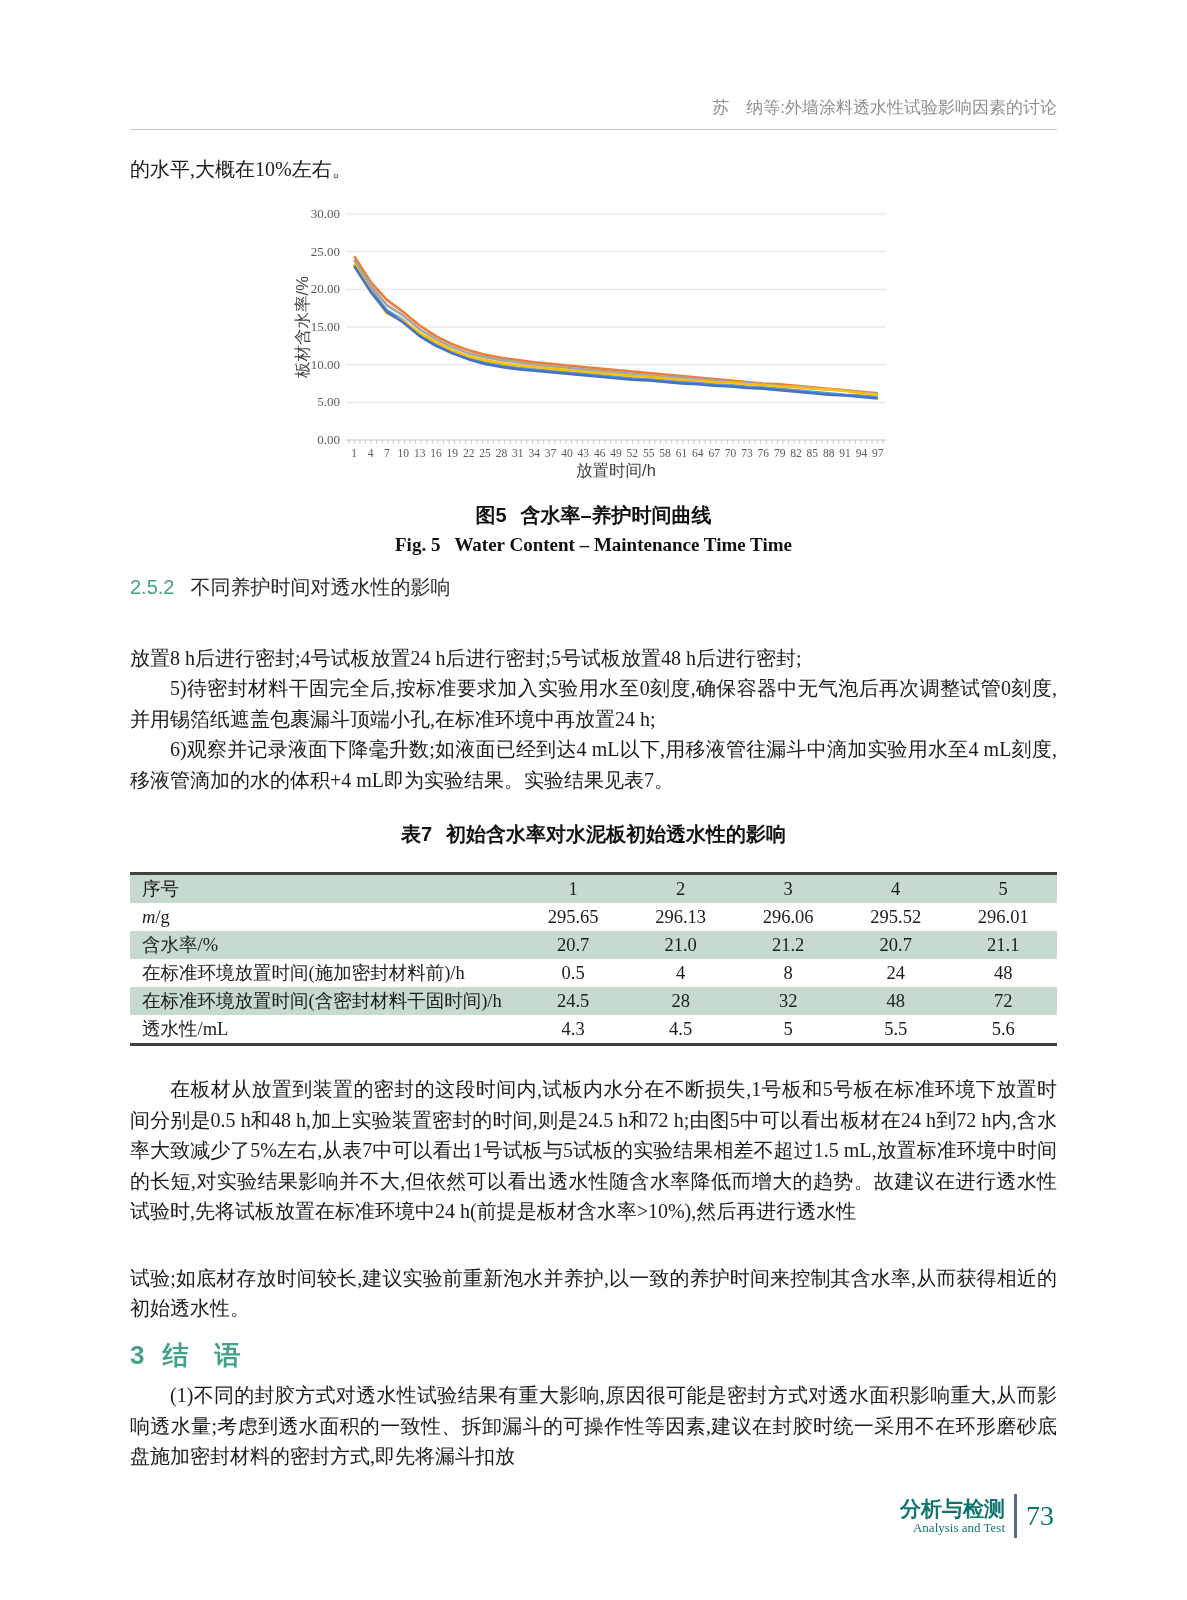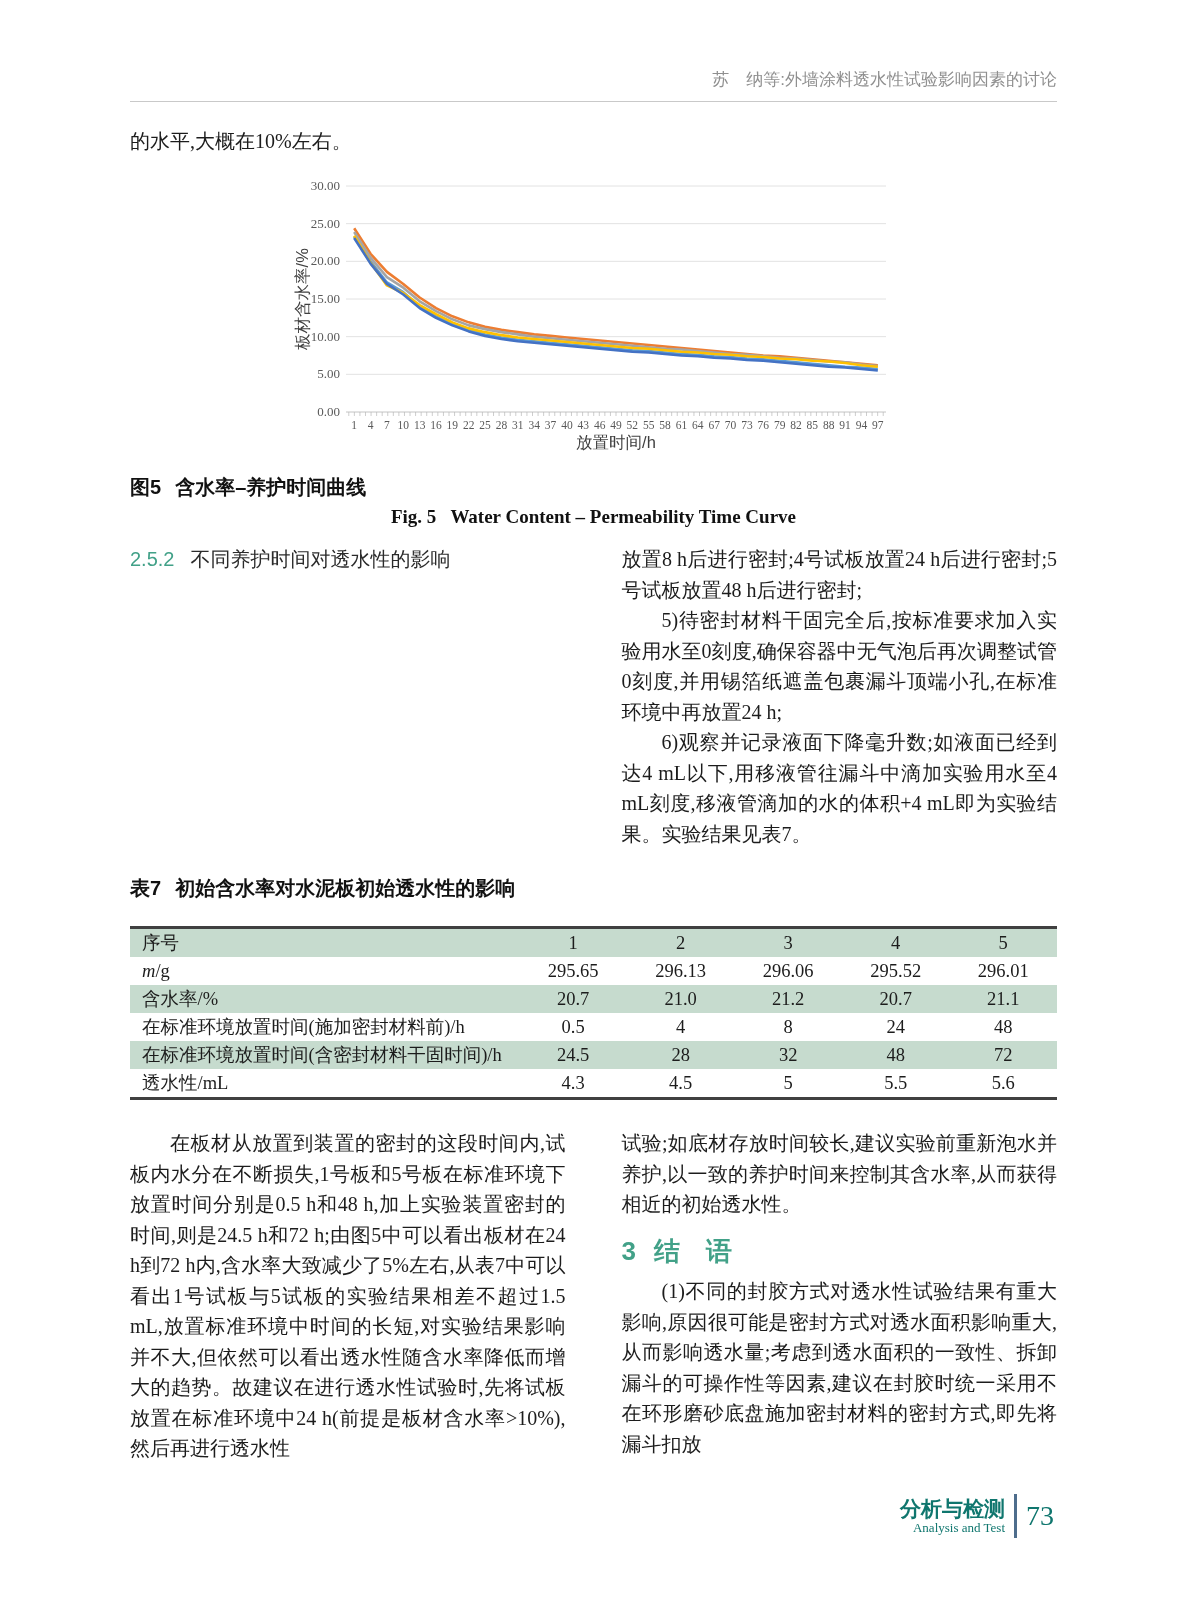--- a/index.html
+++ b/index.html
@@ -4,49 +4,49 @@
 <style>
   html,body { margin:0; padding:0; background:#ffffff; }
   .page {
     position:relative; width:1187px; height:1600px; margin:0 auto;
     background:#ffffff; overflow:hidden; color:#1c1c1c;
     font-family:"Liberation Serif","DejaVu Serif",serif;
   }
   .content { padding:0 130px; }
 
   .running-head {
-    padding-top:68px; padding-bottom:10px;
+    padding-top:96px; padding-bottom:10px;
     text-align:right; font-size:17px; color:#8f8f8f;
     font-family:"Liberation Sans","DejaVu Sans",sans-serif;
     border-bottom:1px solid #c9c9c9;
   }
 
   .intro { margin:24px 0 0 0; font-size:20px; line-height:30px; }
 
   .chart-wrap { width:600px; margin:18px auto 0 auto; }
   .chart-svg { display:block; }
   .legend-row {
     display:flex; justify-content:center; align-items:center; gap:10px;
     margin-top:2px; font-family:"Liberation Sans","DejaVu Sans",sans-serif;
     font-size:16px; color:#404040;
   }
   .legend-item { display:flex; align-items:center; gap:5px; }
   .legend-swatch { width:36px; height:3px; display:inline-block; }
 
   .fig-cap-zh, .tbl-cap-zh {
-    font-weight:bold; font-size:20px; margin-top:14px;
+    text-align:center; font-weight:bold; font-size:20px; margin-top:14px;
     font-family:"Liberation Sans","DejaVu Sans",sans-serif; color:#111;
   }
   .fig-cap-en, .tbl-cap-en {
     text-align:center; font-weight:bold; font-size:19px; margin-top:5px;
     font-family:"Liberation Serif","DejaVu Serif",serif; color:#111;
   }
   .cap-label { margin-right:14px; }
 
-  .columns { display:flex; gap:56px; margin-top:16px; }
+  .columns { display:flex; gap:36px; margin-top:16px;flex-direction:column; }
   .col { flex:1; min-width:0; font-size:20px; line-height:30.5px; text-align:justify; }
   .para { margin:0; }
   .para.indent { text-indent:2em; }
 
   .sec-head {
     margin:0 0 4px 0; font-weight:normal; font-size:20px;
     font-family:"Liberation Sans","DejaVu Sans",sans-serif; color:#2b2b2b;
   }
   .sec-head .num { color:#42a188; margin-right:16px; }
 
@@ -245,21 +245,21 @@
           <polyline points="60.18181818181818,63.97999999999999 76.54545454545455,89.59333333333333 92.9090909090909,109.93333333333334 109.27272727272728,120.47999999999999 125.63636363636364,134.04 142,143.83333333333331 158.36363636363637,151.36666666666667 174.72727272727272,157.39333333333335 191.0909090909091,161.91333333333333 207.45454545454544,164.92666666666668 223.8181818181818,167.18666666666667 240.1818181818182,168.69333333333333 256.5454545454545,170.2 272.9090909090909,171.70666666666665 289.27272727272725,173.2133333333333 305.6363636363636,174.72 322,176.2266666666667 338.3636363636364,177.73333333333335 354.72727272727275,178.48666666666665 371.09090909090907,179.99333333333334 387.45454545454544,181.5 403.8181818181818,182.25333333333333 420.1818181818182,183.76 436.54545454545456,184.51333333333332 452.9090909090909,186.01999999999998 469.27272727272725,186.77333333333334 485.6363636363636,188.28 502,189.78666666666666 518.3636363636364,191.29333333333335 534.7272727272727,192.8 551.090909090909,193.55333333333334 567.4545454545455,195.06 583.8181818181818,196.56666666666666" fill="none" stroke="#4472C4" stroke-width="2.6" stroke-linejoin="round"></polyline>
           <text x="322" y="274" font-size="16.5" text-anchor="middle" fill="#3f3f3f" font-family="&quot;Liberation Sans&quot;,&quot;DejaVu Sans&quot;,sans-serif">放置时间/h</text>
           <text x="14" y="125" font-size="16.5" text-anchor="middle" fill="#3f3f3f" font-family="&quot;Liberation Sans&quot;,&quot;DejaVu Sans&quot;,sans-serif" transform="rotate(-90 14 125)">板材含水率/%</text>
         </svg>
     </div>
 
     <div class="fig-cap-zh">
       <span class="cap-label">图5</span><span>含水率–养护时间曲线</span>
     </div>
     <div class="fig-cap-en">
-      <span class="cap-label">Fig. 5</span><span>Water Content – Permeability Time Curve</span>
+      <span class="cap-label">Fig. 5</span><span>Water Content – Maintenance Time Time</span>
     </div>
 
     <div class="columns">
       <div class="col">
         <h3 class="sec-head">
           <span class="num">2.5.2</span><span>不同养护时间对透水性的影响</span>
         </h3>
       </div>
       <div class="col">
         <div>

